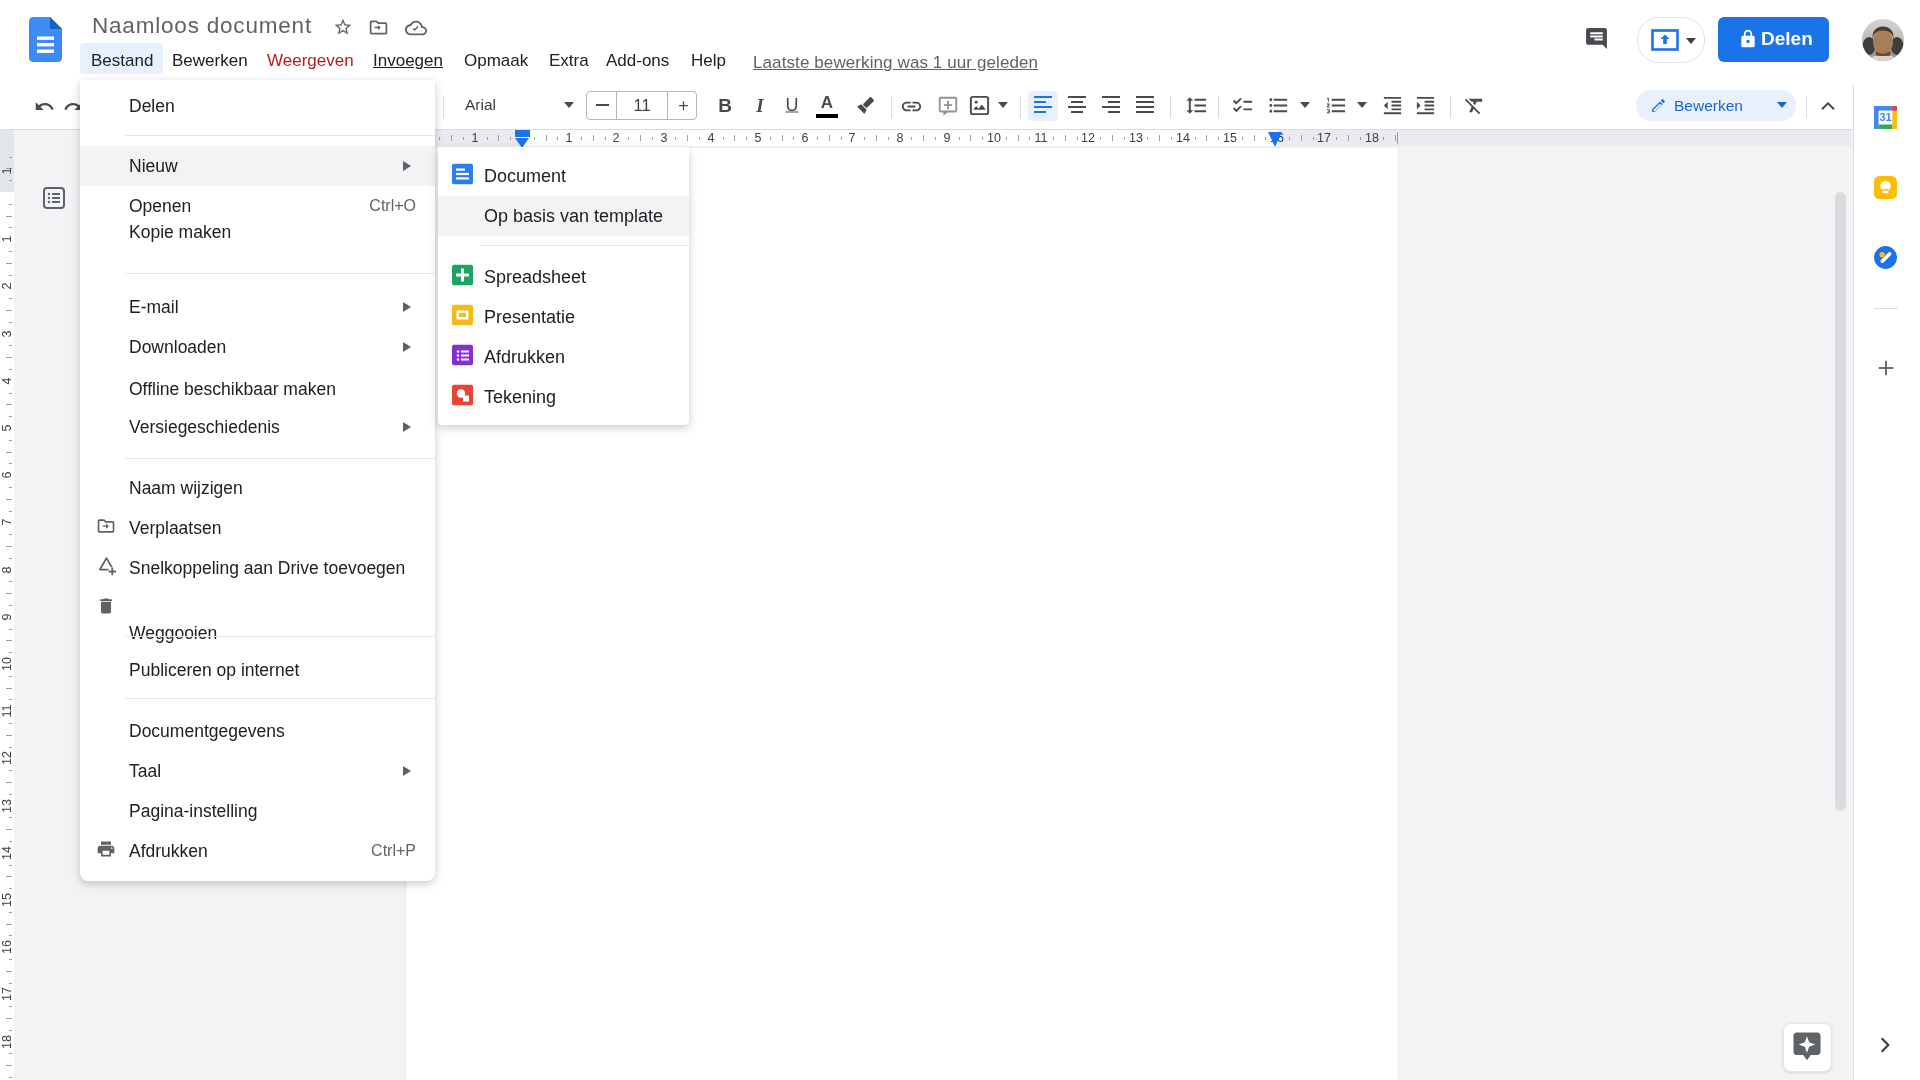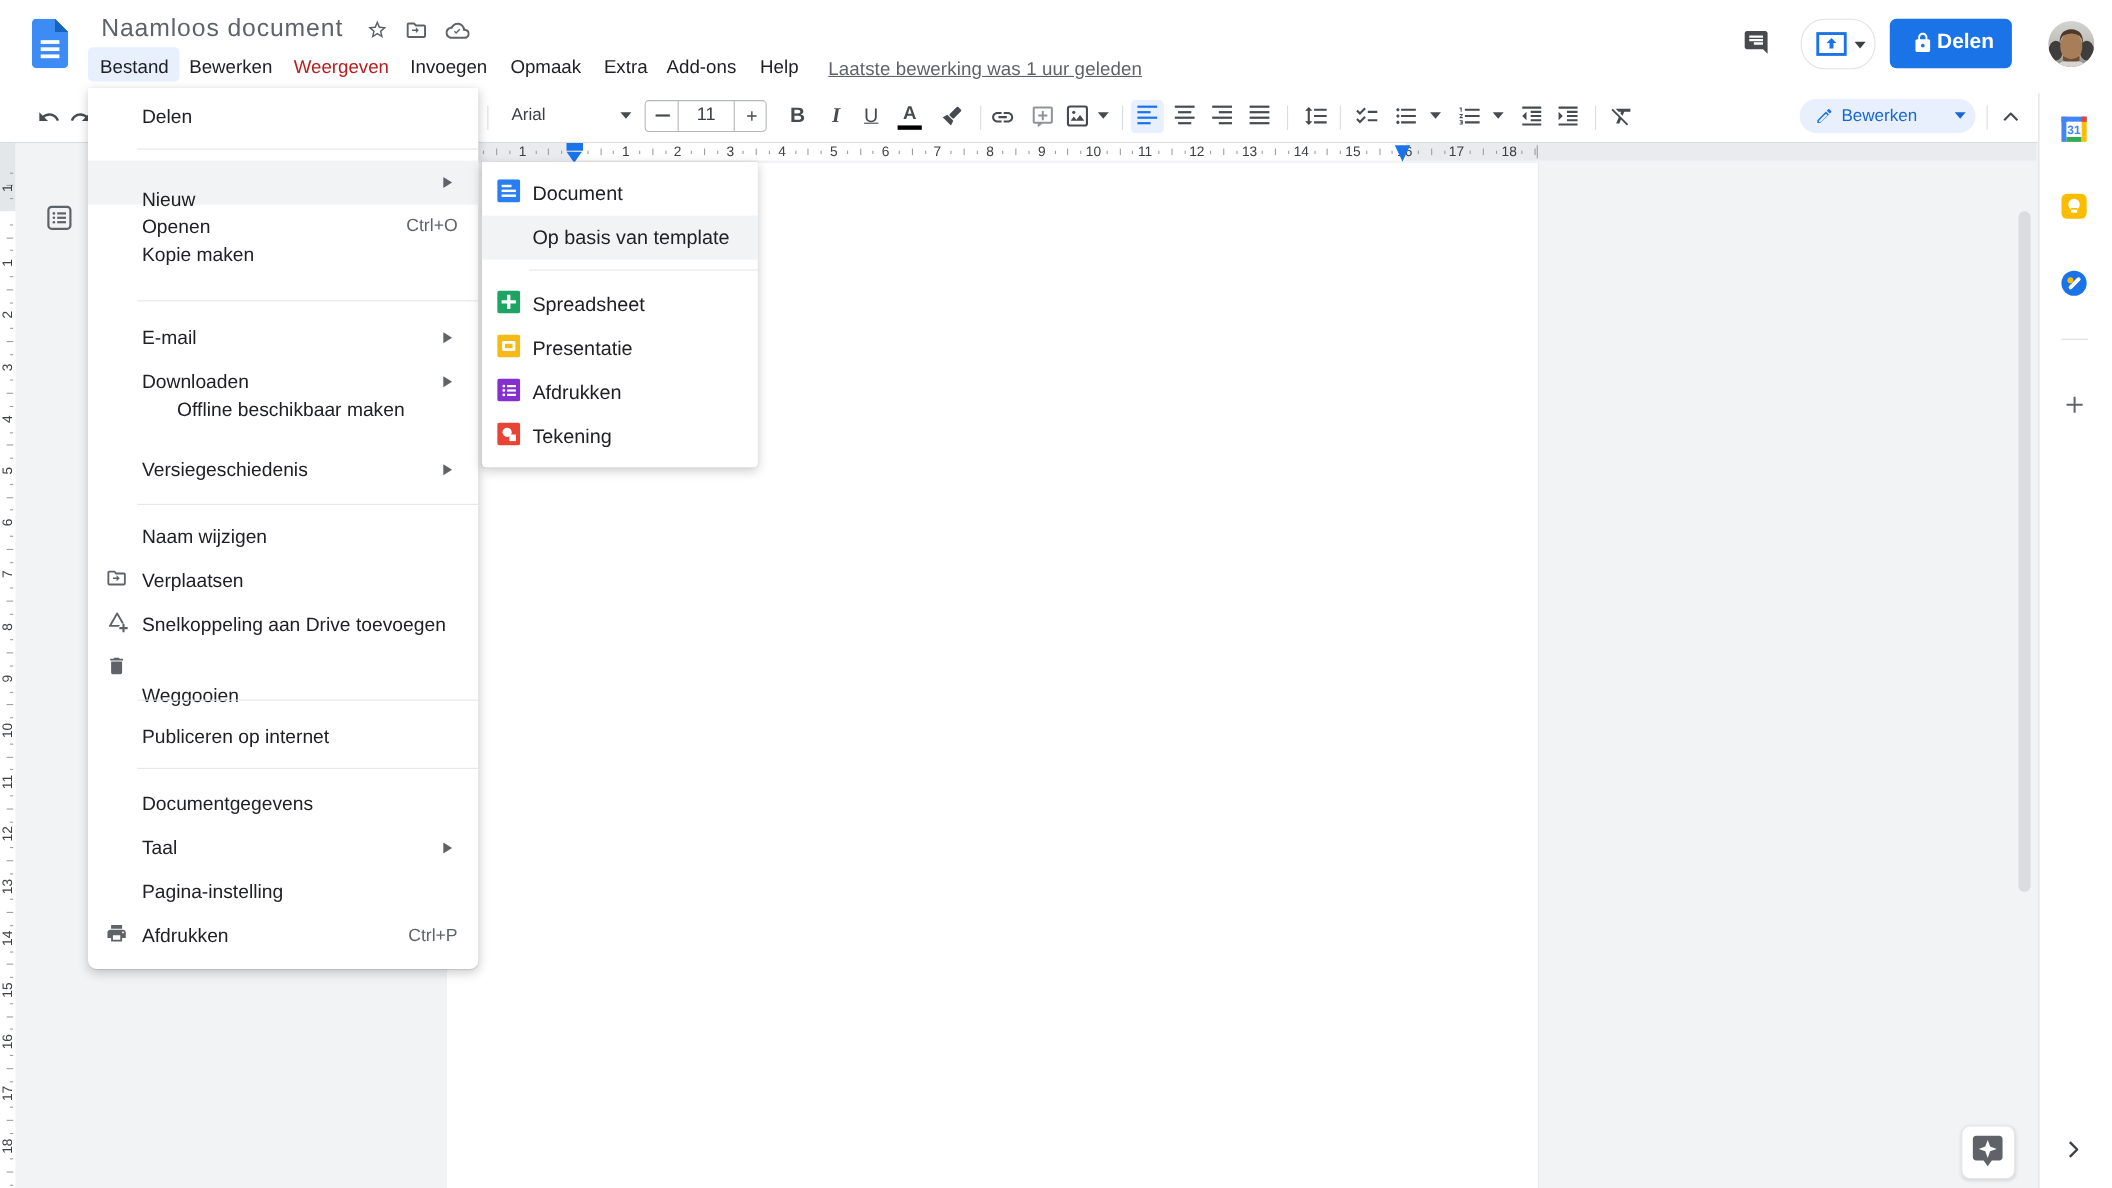--- a/index.html
+++ b/index.html
@@ -253,21 +253,21 @@
 <path d="M11.5 15l3-3-3-3v2.25H7.5v1.5h4z" fill="#5f6368"></path>
 </svg>
 <svg class="ic" style="left:405px;top:17px;" width="22" height="22" viewBox="0 0 24 24">
 <path d="M19.35 10.04C18.67 6.59 15.64 4 12 4 9.11 4 6.6 5.64 5.35 8.04 2.34 8.36 0 10.91 0 14c0 3.31 2.69 6 6 6h13c2.76 0 5-2.24 5-5 0-2.64-2.05-4.78-4.65-4.96zM19 18H6c-2.21 0-4-1.79-4-4s1.79-4 4-4h.71C7.37 7.69 9.48 6 12 6c3.04 0 5.5 2.46 5.5 5.5v.5H19c1.66 0 3 1.34 3 3s-1.34 3-3 3z" fill="#5f6368"></path>
 <path d="M10.5 15.2l-2.2-2.2 1.06-1.06 1.14 1.14 3.14-3.14 1.06 1.06z" fill="#5f6368"></path>
 </svg>
 <div class="abs" style="left:80px;top:43px;width:83px;height:31px;background:#e8f0fe;border-radius:4px;"></div>
 <div class="abs" style="left:91px;top:51px;font-size:17px;color:#202124;">Bestand</div>
 <div class="abs" style="left:172px;top:51px;font-size:17px;color:#202124;">Bewerken</div>
 <div class="abs" style="left:267px;top:51px;font-size:17px;color:#b91c1c;">Weergeven</div>
-<div class="abs" style="left:373px;top:51px;font-size:17px;color:#202124;">Invoegen</div>
+<div class="abs" style="left:373px;top:51px;font-size:17px;color:#202124;text-decoration:underline;">Invoegen</div>
 <div class="abs" style="left:464px;top:51px;font-size:17px;color:#202124;">Opmaak</div>
 <div class="abs" style="left:549px;top:51px;font-size:17px;color:#202124;">Extra</div>
 <div class="abs" style="left:606px;top:51px;font-size:17px;color:#202124;">Add-ons</div>
 <div class="abs" style="left:691px;top:51px;font-size:17px;color:#202124;">Help</div>
 <div class="abs" style="left:753px;top:53px;font-size:17px;color:#5f6368;text-decoration:underline;letter-spacing:.1px;">Laatste bewerking was 1 uur geleden</div>
 <svg class="ic" style="left:1584px;top:26px;" width="25" height="25" viewBox="0 0 24 24">
 <g transform="scale(-1,1) translate(-24,0)">
 <path d="M20 2H4c-1.1 0-1.99.9-1.99 2L2 22l4-4h14c1.1 0 2-.9 2-2V4c0-1.1-.9-2-2-2zM6 9h12v2H6V9zm8 5H6v-2h8v2zm4-6H6V6h12v2z" fill="#474b4f"></path>
 </g>
 </svg>
@@ -401,31 +401,31 @@
 <div class="abs" style="left:1777px;top:102px;width:0;height:0;border-left:5.5px solid transparent;border-right:5.5px solid transparent;border-top:6.5px solid #1967d2;"></div>
 <div class="tdiv" style="left:1806px;"></div>
 <svg class="ic" style="left:1819px;top:98px;" width="18" height="18" viewBox="0 0 24 24">
 <path d="M4 15l8-8 8 8" fill="none" stroke="#474b4f" stroke-width="2.6" stroke-linejoin="round"></path>
 </svg>
 <div class="abs" style="left:80px;top:80px;width:355px;height:801px;background:#fff;border-radius:0 0 8px 8px;box-shadow:0 3px 10px rgba(0,0,0,.2),0 0 1px rgba(0,0,0,.1);"></div>
 <div class="abs" style="left:80px;top:80px;width:355px;height:801px;">
 <div class="menu-item" style="top:26px;">Delen</div>
 <div class="sep" style="top:54.5px;"></div>
 <div class="abs" style="left:0;top:66px;width:355px;height:40px;background:#f1f3f4;"></div>
-<div class="menu-item" style="top:102px;">Nieuw</div>
+<div class="menu-item" style="top:86px;">Nieuw</div>
 <div class="arrow" style="top:86px;"></div>
 <div class="menu-item" style="top:126px;">Openen</div>
 <div class="short" style="top:126px;">Ctrl+O</div>
 <div class="menu-item" style="top:152px;">Kopie maken</div>
 <div class="sep" style="top:193px;"></div>
 <div class="menu-item" style="top:227px;">E-mail</div>
 <div class="arrow" style="top:227px;"></div>
 <div class="menu-item" style="top:267px;">Downloaden</div>
 <div class="arrow" style="top:267px;"></div>
-<div class="menu-item" style="top:293px;margin-left:32px;">Offline beschikbaar maken</div>
+<div class="menu-item" style="top:309px;">Offline beschikbaar maken</div>
 <div class="menu-item" style="top:347px;">Versiegeschiedenis</div>
 <div class="arrow" style="top:347px;"></div>
 <div class="sep" style="top:378px;"></div>
 <div class="menu-item" style="top:408px;">Naam wijzigen</div>
 <div class="mi" style="top:448px;"><svg width="20" height="20" viewBox="0 0 24 24">
         <path d="M20 6h-8l-2-2H4c-1.1 0-1.99.9-1.99 2L2 18c0 1.1.9 2 2 2h16c1.1 0 2-.9 2-2V8c0-1.1-.9-2-2-2zm0 12H4V6h5.17l2 2H20v10z" fill="#5f6368"></path>
         <path d="M12 15.5l3.5-3.25L12 9v2.5H8v1.5h4z" fill="#5f6368"></path>
       </svg></div>
 <div class="menu-item" style="top:448px;">Verplaatsen</div>
 <div class="mi" style="top:488px;"><svg width="21" height="21" viewBox="0 0 24 24">

